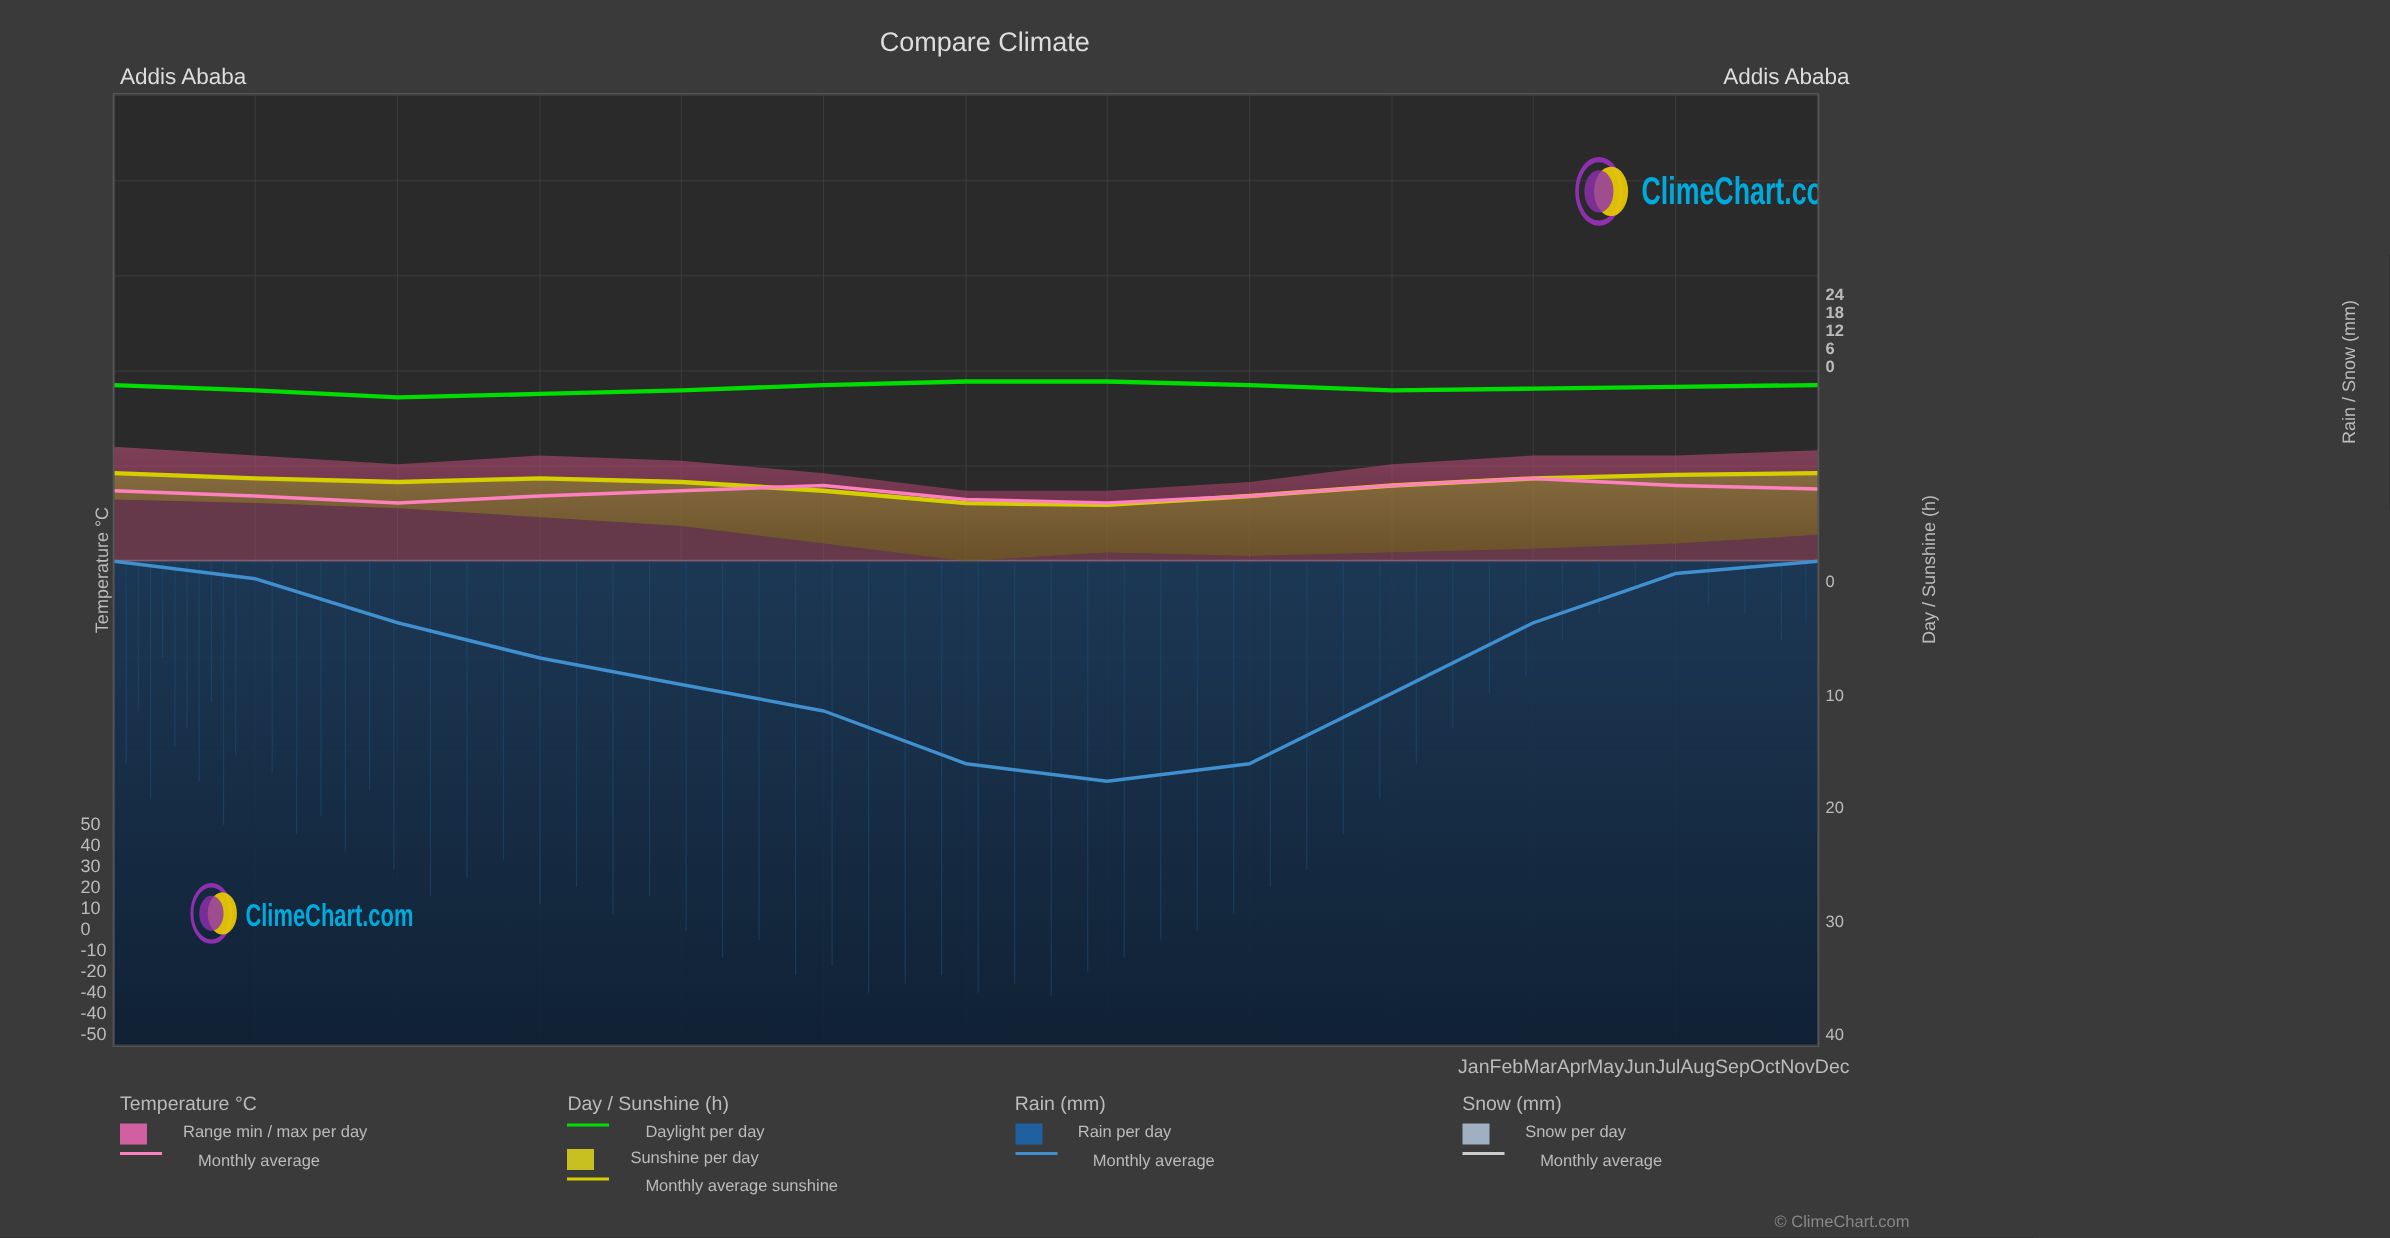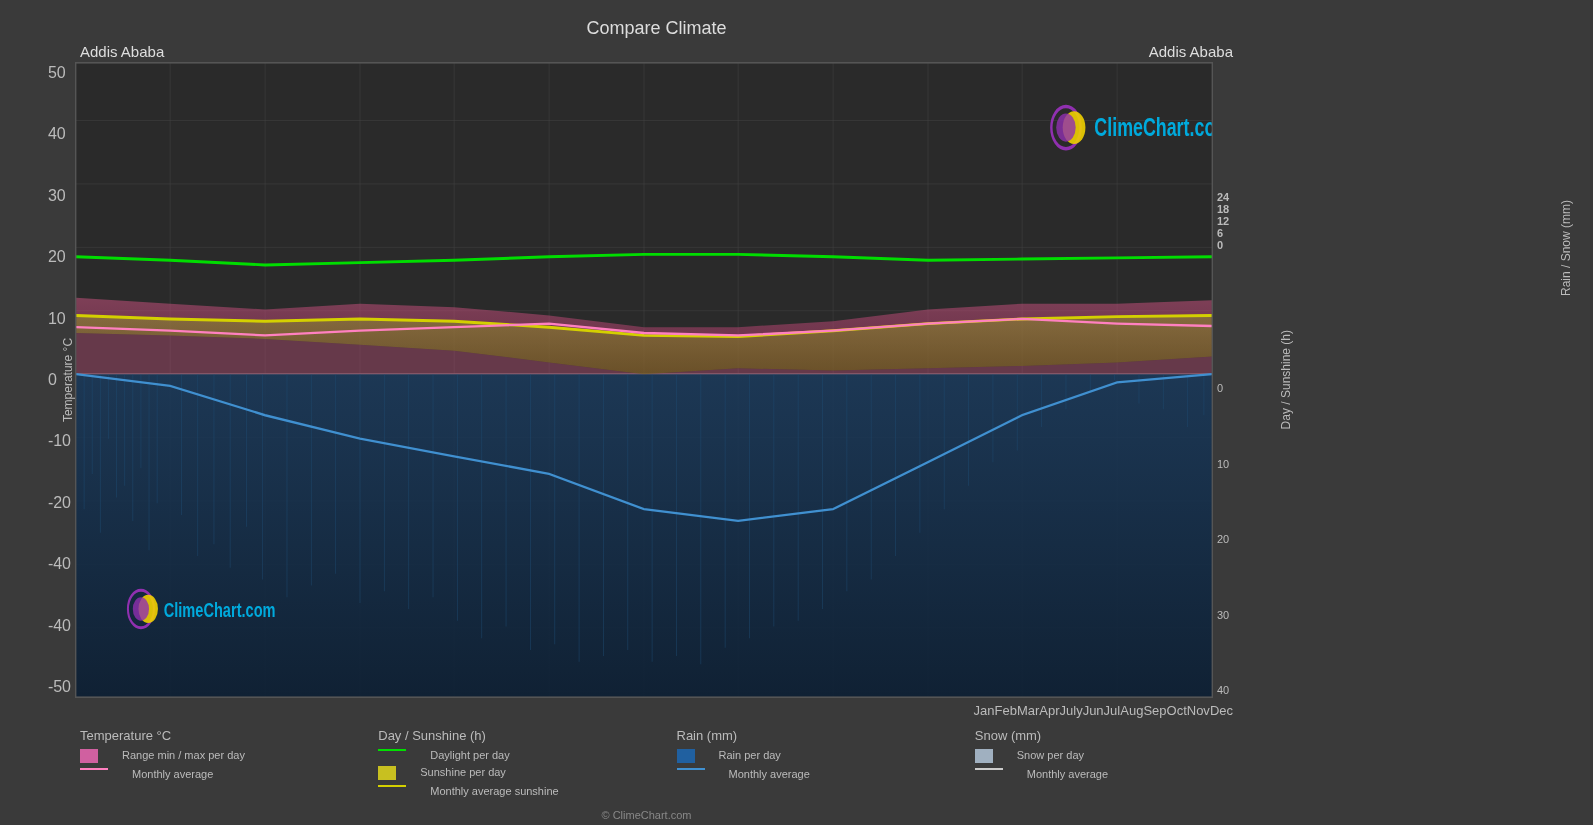--- a/index.html
+++ b/index.html
@@ -101,42 +101,42 @@
       display: inline-block;
       flex-shrink: 0;
     }
     .legend-line {
       width: 28px;
       height: 2px;
       display: inline-block;
       flex-shrink: 0;
     }
     .watermark-bottom-right {
-      text-align: center;
+      text-align: right;
       color: #888;
       font-size: 11px;
       padding: 2px 20px 4px 0;
     }
   </style>
 </head>
 <body>
 
 <div class="main-container">
   <div class="chart-title">Compare Climate</div>
 
   <div class="chart-header-labels">
     <span class="location-label">Addis Ababa</span>
     <span class="location-label">Addis Ababa</span>
   </div>
 
   <div class="chart-area">
 
     <div class="y-axis-left" style="position:relative; width:55px;">
       <span class="y-axis-label-vertical" style="top:50%; left:6px; transform:translateY(-50%) rotate(-90deg); transform-origin:center center; font-size:12px; color:#bbb; white-space:nowrap;">Temperature °C</span>
-      <div style="position:absolute; right:4px; top:0; bottom:0; display:flex; flex-direction:column; justify-content:space-between; font-size:16px; color:#bbb; padding: 2px 0;">
+      <div style="position:absolute; right:4px; top:0; bottom:0; display:flex; flex-direction:column; justify-content:flex-end; font-size:12px; color:#bbb; padding: 2px 0;">
         <span>50</span>
         <span>40</span>
         <span>30</span>
         <span>20</span>
         <span>10</span>
         <span>0</span>
         <span>-10</span>
         <span>-20</span>
         <span>-40</span>
         <span>-40</span>
@@ -296,21 +296,21 @@
         <span>40</span>
       </div>
     </div>
   </div>
 
   <div class="x-axis-labels">
     <span>Jan</span>
     <span>Feb</span>
     <span>Mar</span>
     <span>Apr</span>
-    <span>July</span>
+    <span>May</span>
     <span>Jun</span>
     <span>Jul</span>
     <span>Aug</span>
     <span>Sep</span>
     <span>Oct</span>
     <span>Nov</span>
     <span>Dec</span>
   </div>
 
   <div style="position:absolute; right:20px; top:200px; writing-mode:vertical-rl; transform:rotate(180deg); font-size:12px; color:#bbb; white-space:nowrap;">Rain / Snow (mm)</div>

